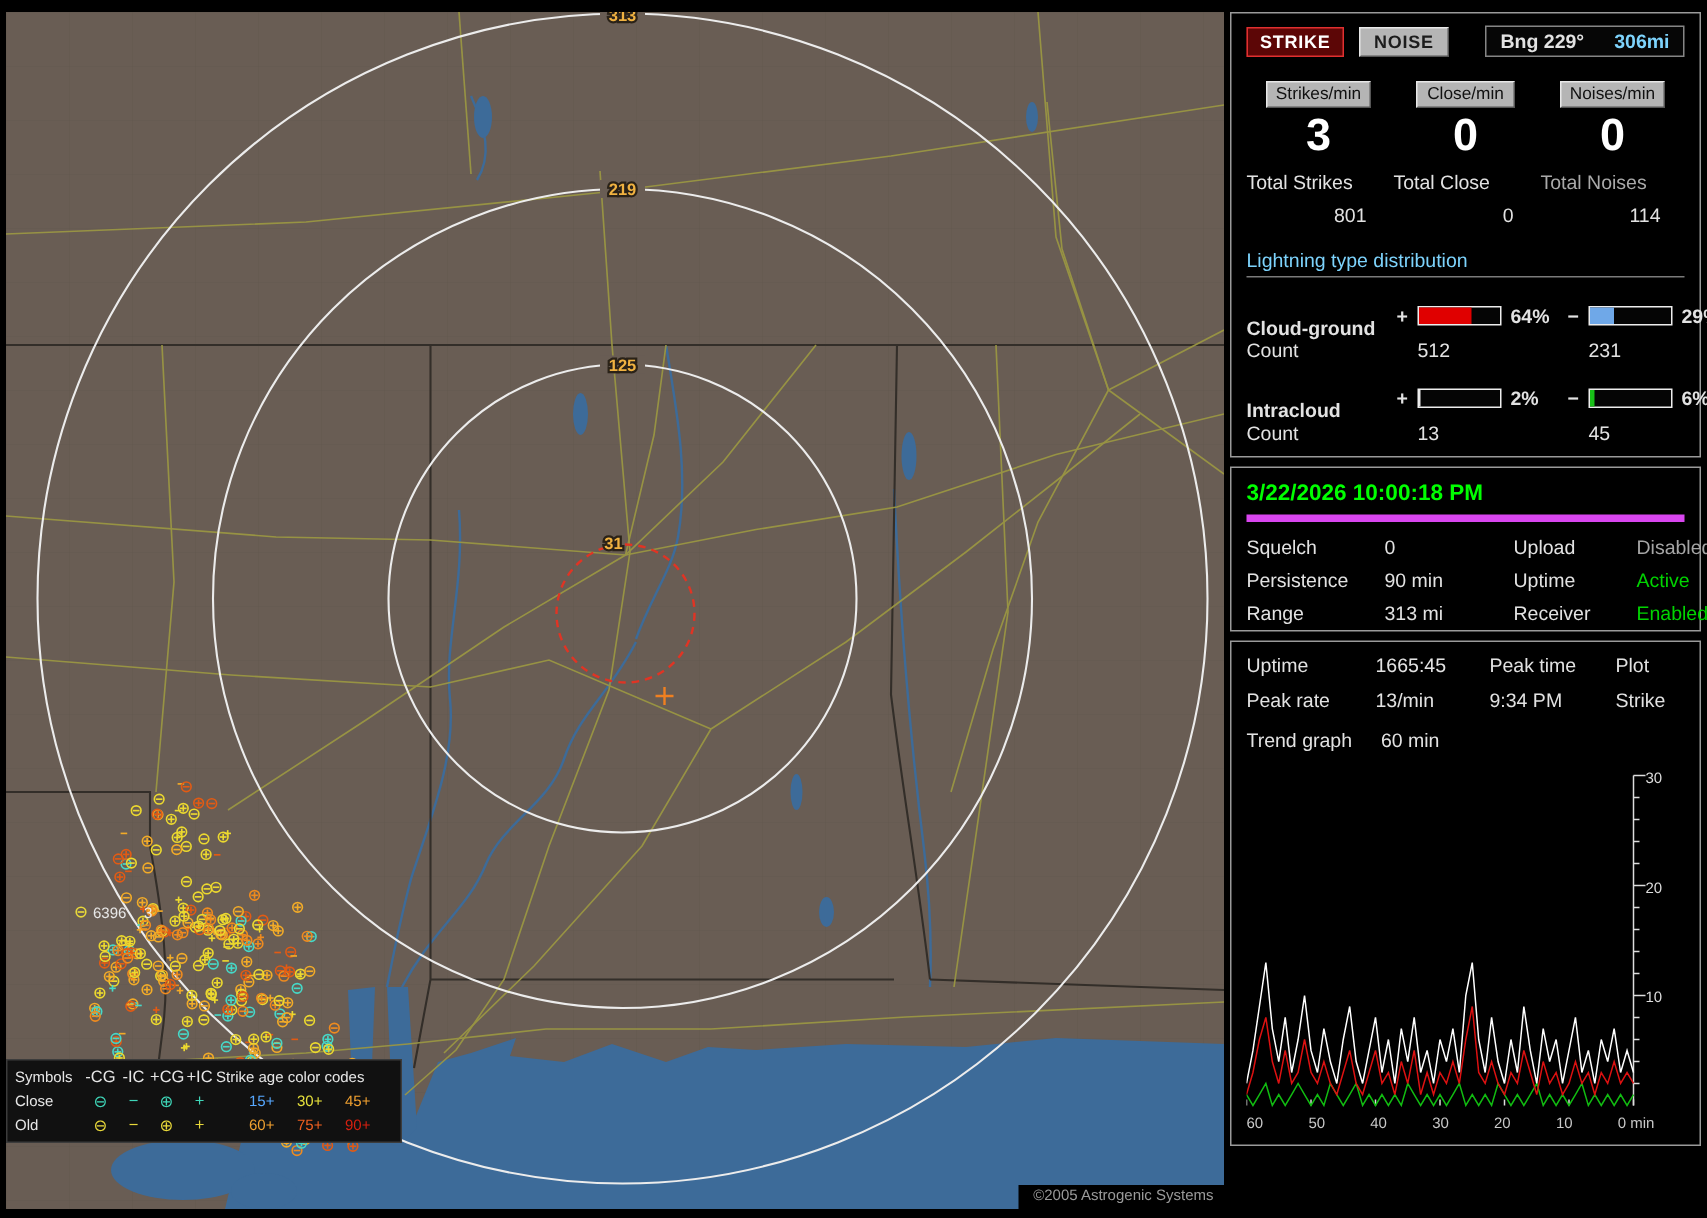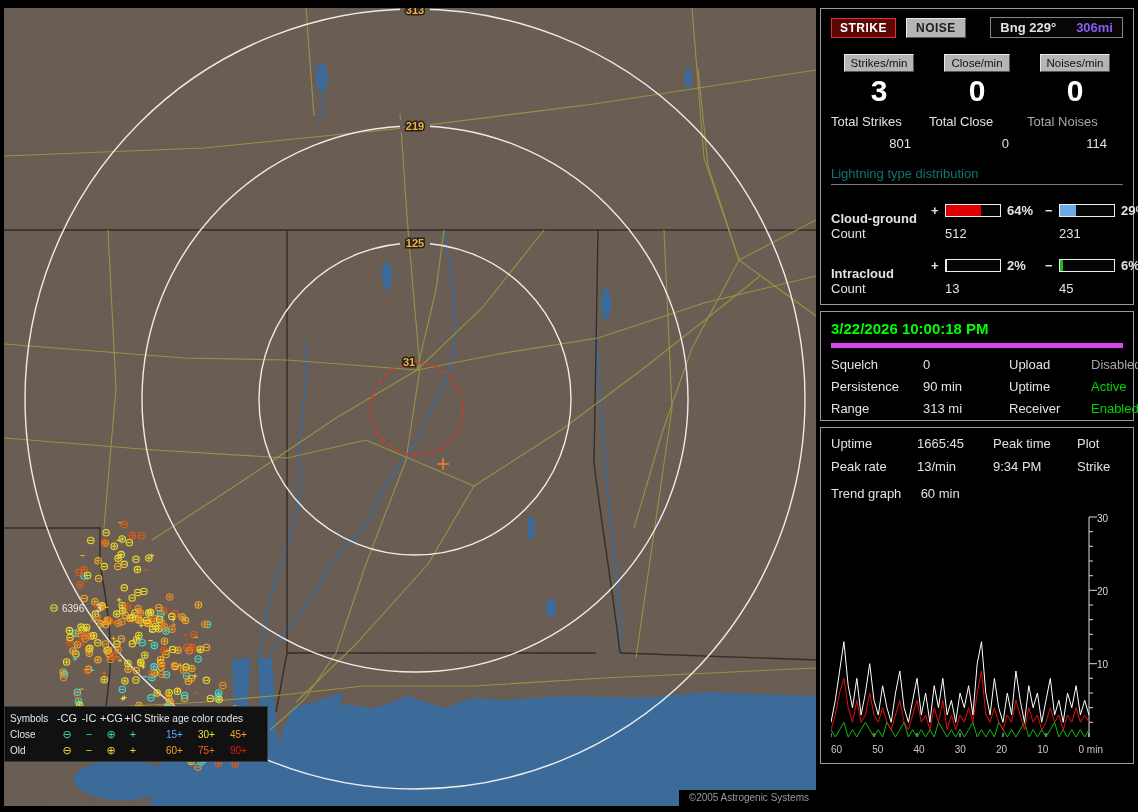--- a/index.html
+++ b/index.html
@@ -23,34 +23,34 @@
   .side-panel{position:absolute;left:820px;top:8px;width:314px;height:722px;display:flex;flex-direction:column;gap:6px;color:#e2e2e2;font-size:13px;}
   .box{border:1px solid #9a9a9a;background:#000;padding:8px 10px;box-sizing:border-box;}
   .box1{height:322px;}
   .box2{height:110px;}
   .box3{flex:1;}
 
   .toggle-row{display:flex;align-items:center;gap:10px;}
   .strike-btn{background:#5c0606;border:1px solid #e03030;color:#fff;font-weight:bold;font-size:12px;padding:2px 8px;letter-spacing:.5px;font-family:inherit;}
   .noise-btn{background:#b5b5b5;border:1px solid;border-color:#e8e8e8 #555 #555 #e8e8e8;color:#1c1c1c;font-weight:bold;font-size:12px;padding:2px 9px;letter-spacing:.5px;font-family:inherit;}
   .bng-box{margin-left:auto;border:1px solid #858585;background:#060606;padding:2px 9px;font-weight:bold;display:flex;gap:20px;}
-  .bng-dist{color:#8b5cf6;}
+  .bng-dist{color:#7dd3fc;}
 
   .rates-row{display:flex;justify-content:space-between;margin-top:16px;}
   .rate-col{width:96px;text-align:center;}
   .rate-btn{background:#b5b5b5;border:1px solid;border-color:#e8e8e8 #555 #555 #e8e8e8;color:#111;font-size:11.5px;padding:2px 6px;font-family:inherit;}
   .rate-val{font-size:30px;font-weight:bold;color:#fff;margin-top:2px;}
 
   .totals-row{display:flex;justify-content:space-between;margin-top:6px;}
   .total-col{width:96px;}
   .total-label{text-align:left;}
   .total-col:nth-child(3) .total-label{color:#a9a9a9;}
   .total-val{text-align:right;padding-right:16px;margin-top:7px;}
 
-  .dist-title{color:#0f766e;border-bottom:1px solid #7a7a7a;padding-bottom:3px;margin-top:15px;margin-bottom:10px;}
+  .dist-title{color:#7dd3fc;border-bottom:1px solid #7a7a7a;padding-bottom:3px;margin-top:15px;margin-bottom:10px;}
   .dist-grid{display:grid;grid-template-columns:100px 14px 58px 42px 14px 58px 42px;align-items:center;row-gap:3px;}
   .dist-label{font-weight:bold;margin-top:16px;}
   .dist-sign{font-weight:bold;text-align:left;}
   .bar{height:11px;border:1px solid #ededed;background:#050505;width:54px;}
   .bar-fill{height:100%;}
   .dist-pct{font-weight:bold;padding-left:4px;}
   .count-row{margin-bottom:9px;}
 
   .dt{color:#00ff00;font-weight:bold;font-size:15px;border-bottom:5px solid #d946ef;padding-bottom:6px;margin-bottom:9px;}
   .status-grid{display:grid;grid-template-columns:92px 86px 82px 1fr;row-gap:7px;}

